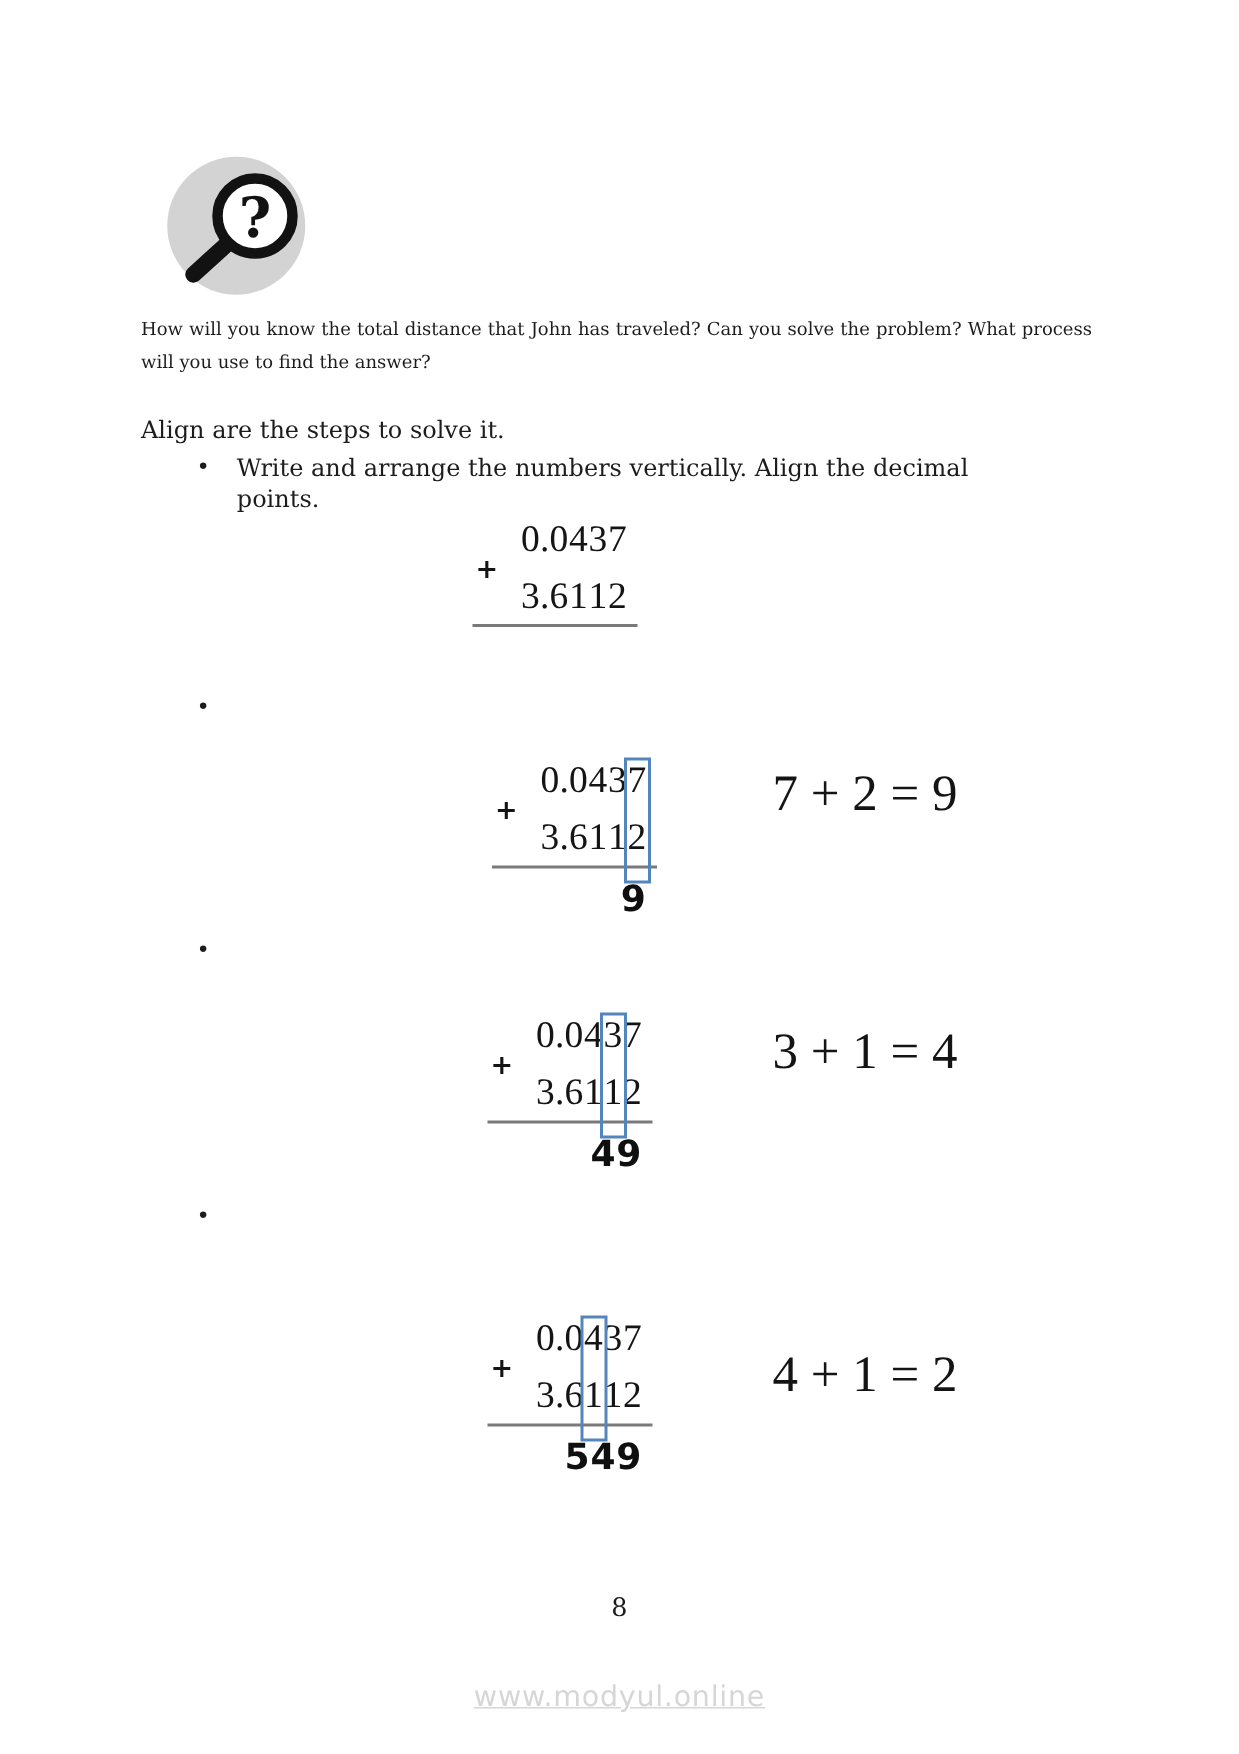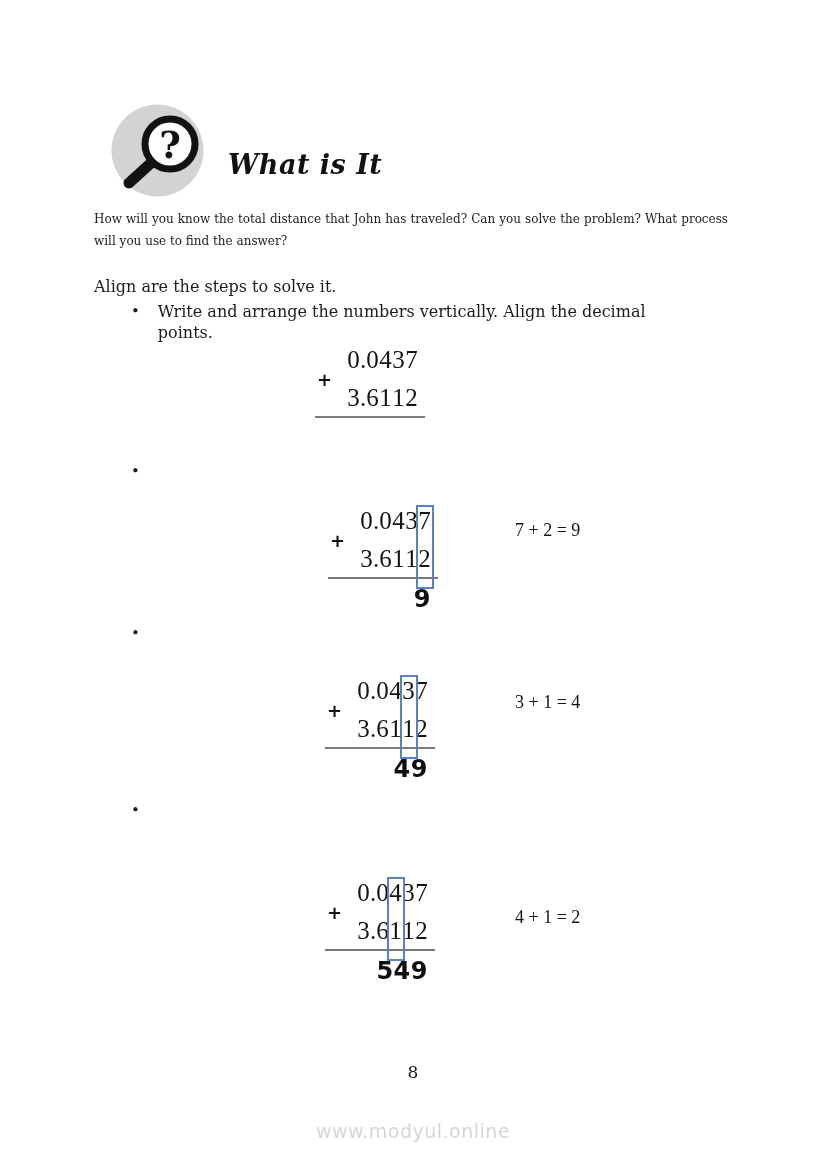--- a/index.html
+++ b/index.html
@@ -51,48 +51,48 @@
     position:absolute;top:-8px;height:80px;width:14px;
     border:2px solid #5585bd;background:transparent;
   }
   .partial-sum{
     position:absolute;top:72px;left:0;width:71px;text-align:right;
     font-family:"DejaVu Sans", sans-serif;font-weight:bold;font-size:24px;
     letter-spacing:0.5px;color:#0f0f0f;
   }
   .side-equation{
     position:absolute;
-    font-family:"Liberation Serif", serif;font-size:18px;line-height:30px;color:#141414;
+    font-family:"Liberation Serif", serif;font-size:34px;line-height:30px;color:#141414;
     white-space:pre;
   }
   
   .page-number{
     position:absolute;left:0;top:1062px;width:826px;text-align:center;
     font-size:17px;color:#1c1c1c;
   }
   .watermark{
     position:absolute;left:0;top:1120px;width:826px;text-align:center;
     font-family:"DejaVu Sans", sans-serif;font-size:19px;letter-spacing:0.5px;
     color:#d6d6d6;
+    text-decoration:underline;
   }
 </style>
 </head>
 <body>
 
 <div class="page">
 
   <span class="banner-icon">
     <svg viewBox="0 0 95 95" width="95" height="95" aria-hidden="true">
       <circle cx="47.5" cy="47.5" r="46" fill="#d3d3d3"></circle>
       <line x1="41" y1="60" x2="19" y2="80" stroke="#121212" stroke-width="11" stroke-linecap="round"></line>
       <circle cx="60" cy="41" r="25" fill="#ffffff" stroke="#121212" stroke-width="7"></circle>
       <text x="60" y="55" font-size="37" font-weight="bold" text-anchor="middle" font-family="DejaVu Serif, serif" fill="#121212">?</text>
     </svg>
   </span>
-  <h1 class="page-title">What is It</h1>
 
   <p class="intro-paragraph">How will you know the total distance that John has traveled? Can you solve the problem? What process will you use to find the answer?</p>
   <p class="steps-intro">Align are the steps to solve it.</p>
 
   <div class="bullet" style="top:301px">
     <span class="dot-glyph">•</span>
     <span>Write and arrange the numbers vertically. Align the decimal points.</span>
   </div>
 
   <div class="mathblock" style="top:352px">

